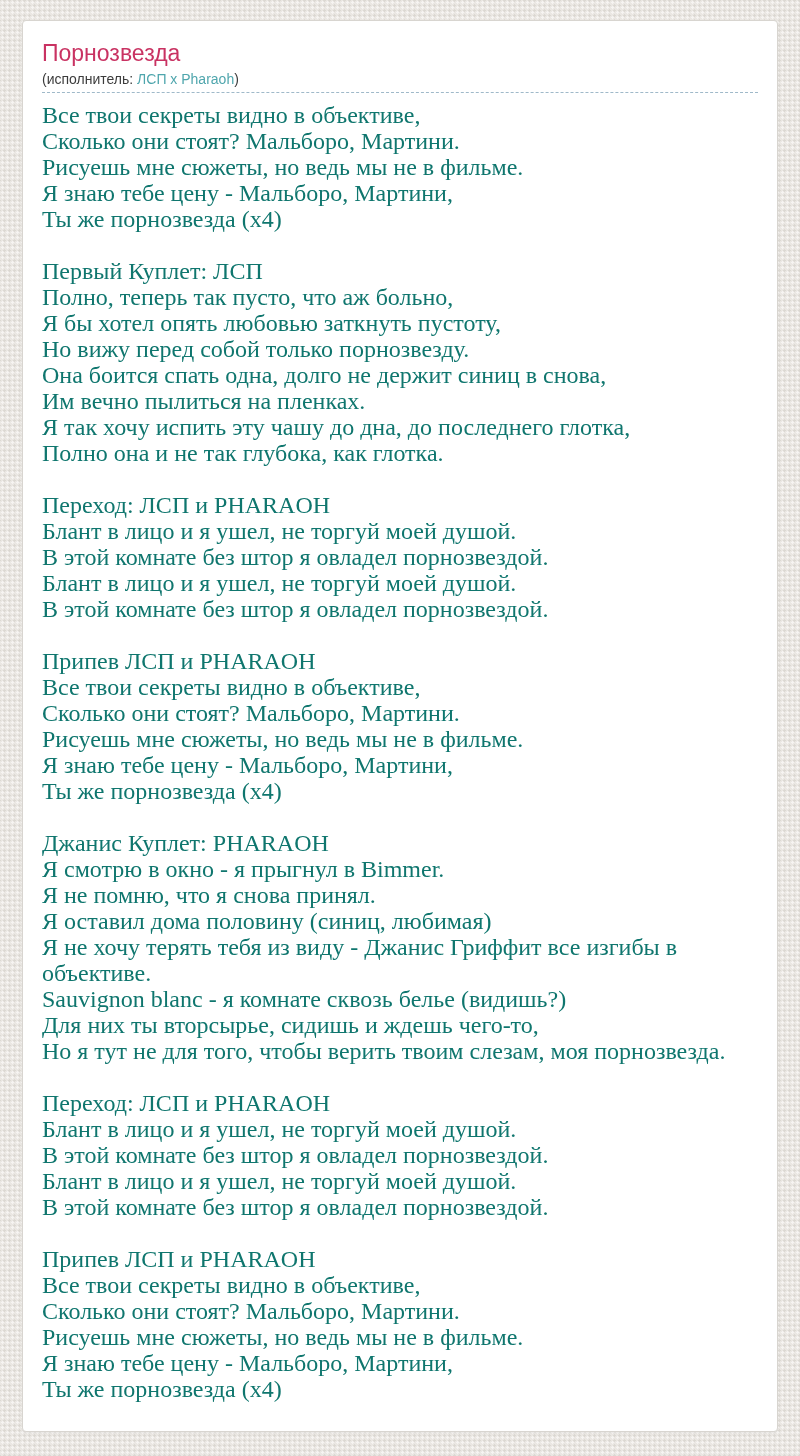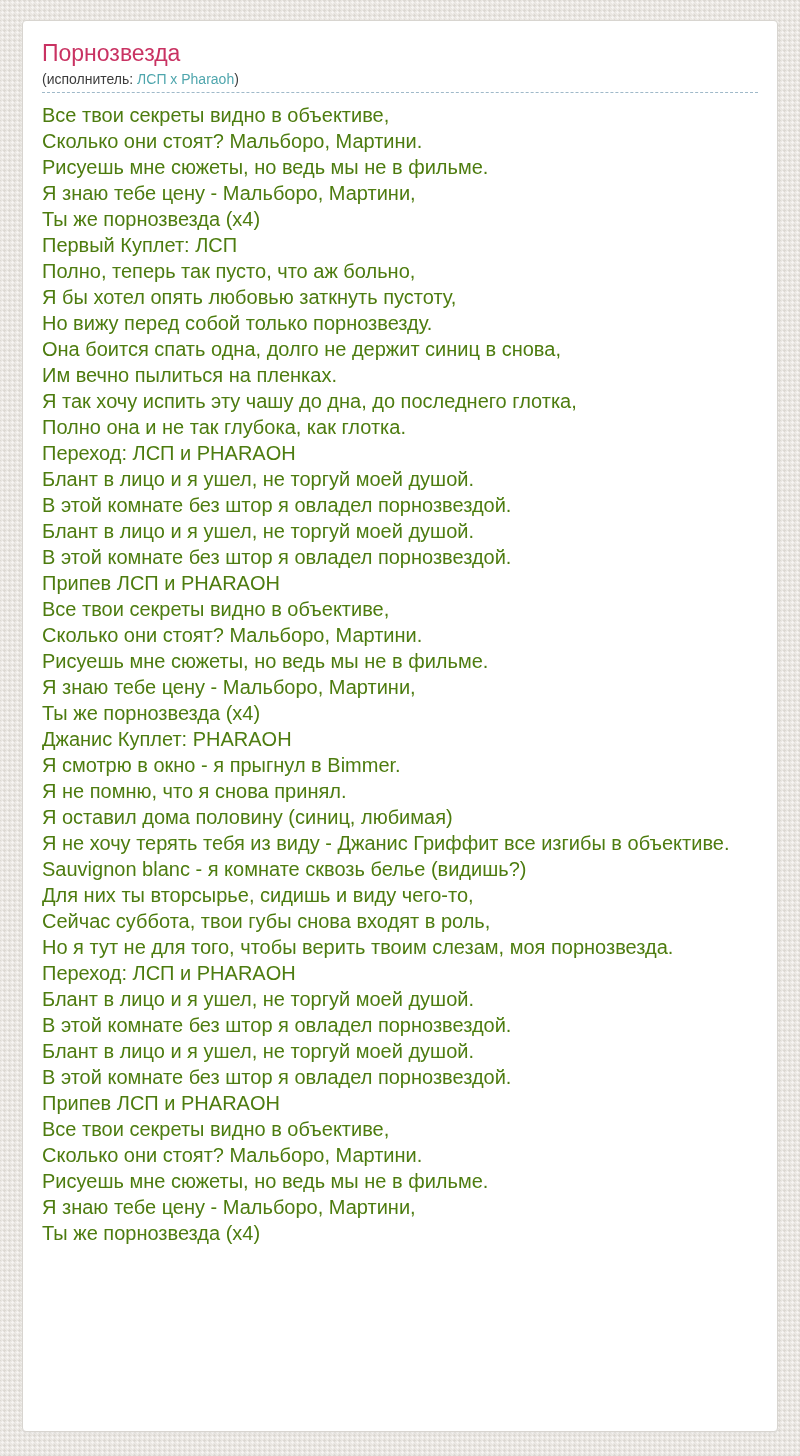--- a/index.html
+++ b/index.html
@@ -47,25 +47,27 @@
     padding-bottom: 4px;
     border-bottom: 1px dashed #9fb9c9;
   }
   .artist-link {
     color: #4fa6ad;
     text-decoration: none;
     cursor: pointer;
   }
   .lyrics {
     margin-top: 9px;
-    font-size: 20px;
+    font-size: 24px;
     line-height: 26px;
-    color: #4d7c0f;
+    color: #0f766e;
+    font-family: Liberation Serif, serif;
   }
   .stanza + .stanza {
+    margin-top: 26px;
   }
 </style>
 </head>
 <body>
 
 <div class="card">
   <h1 class="page-title">Порнозвезда</h1>
 
   <div class="subtitle"><span>(исполнитель: </span><a class="artist-link">ЛСП x Pharaoh</a><span>)</span></div>
 
@@ -102,22 +104,21 @@
         <div class="line">Я знаю тебе цену - Мальборо, Мартини,</div>
         <div class="line">Ты же порнозвезда (х4)</div>
       </div>
       <div class="stanza">
         <div class="line">Джанис Куплет: PHARAOH</div>
         <div class="line">Я смотрю в окно - я прыгнул в Bimmer.</div>
         <div class="line">Я не помню, что я снова принял.</div>
         <div class="line">Я оставил дома половину (синиц, любимая)</div>
         <div class="line">Я не хочу терять тебя из виду - Джанис Гриффит все изгибы в объективе.</div>
         <div class="line">Sauvignon blanc - я комнате сквозь белье (видишь?)</div>
-        <div class="line">Для них ты вторсырье, сидишь и виду чего-то,</div>
-        <div class="line">Сейчас суббота, твои губы снова входят в роль,</div>
+        <div class="line">Для них ты вторсырье, сидишь и ждешь чего-то,</div>
         <div class="line">Но я тут не для того, чтобы верить твоим слезам, моя порнозвезда.</div>
       </div>
       <div class="stanza">
         <div class="line">Переход: ЛСП и PHARAOH</div>
         <div class="line">Блант в лицо и я ушел, не торгуй моей душой.</div>
         <div class="line">В этой комнате без штор я овладел порнозвездой.</div>
         <div class="line">Блант в лицо и я ушел, не торгуй моей душой.</div>
         <div class="line">В этой комнате без штор я овладел порнозвездой.</div>
       </div>
       <div class="stanza">

